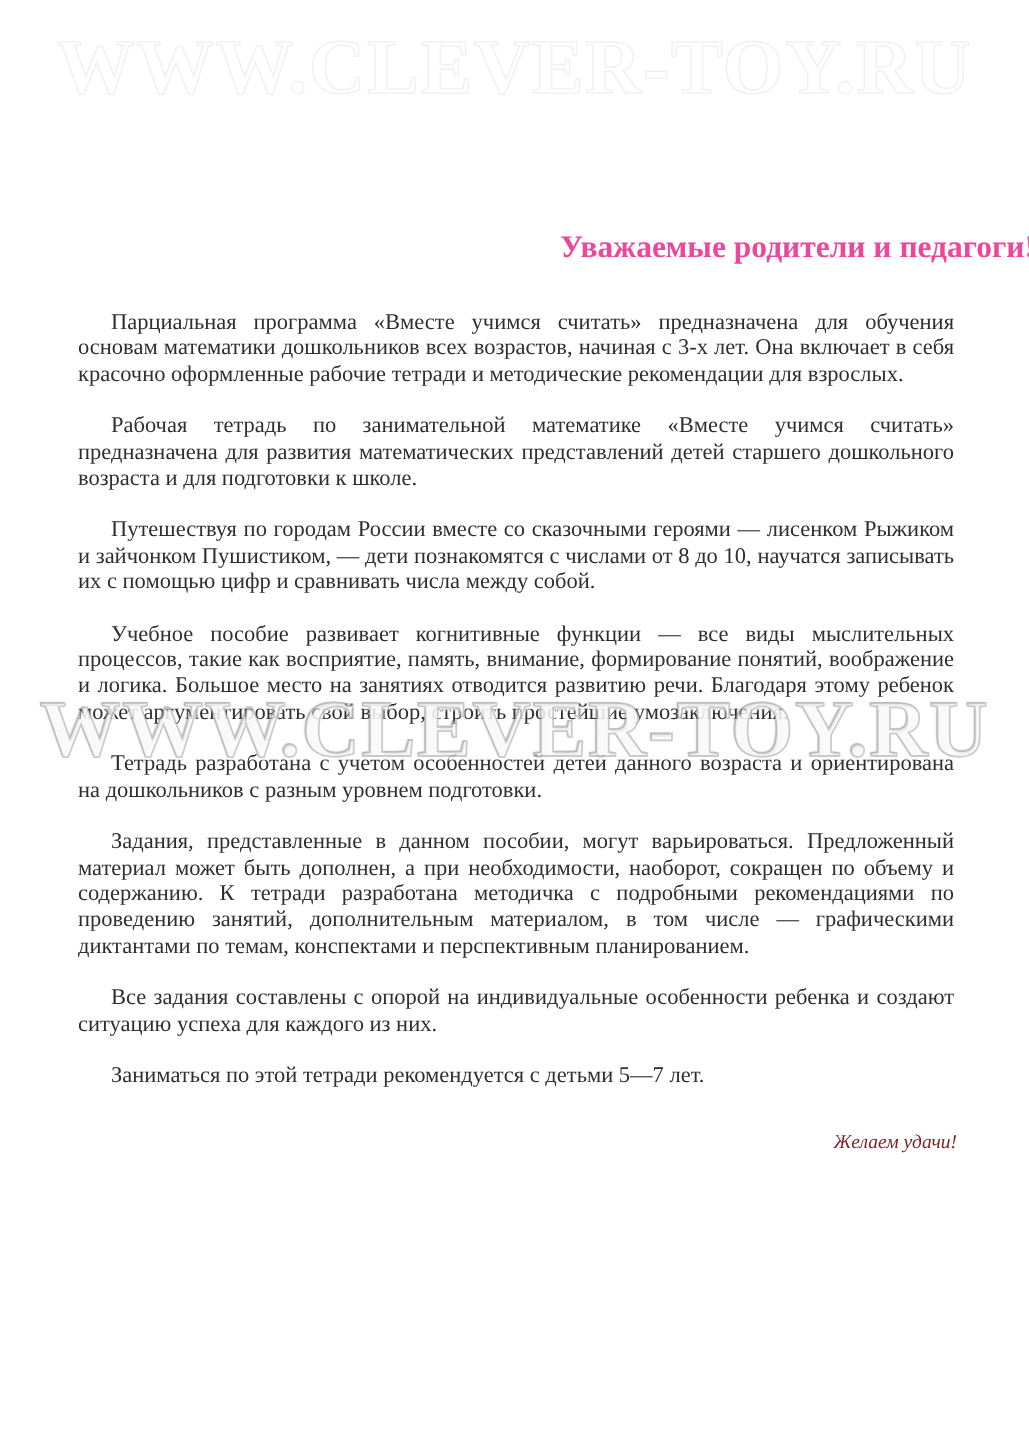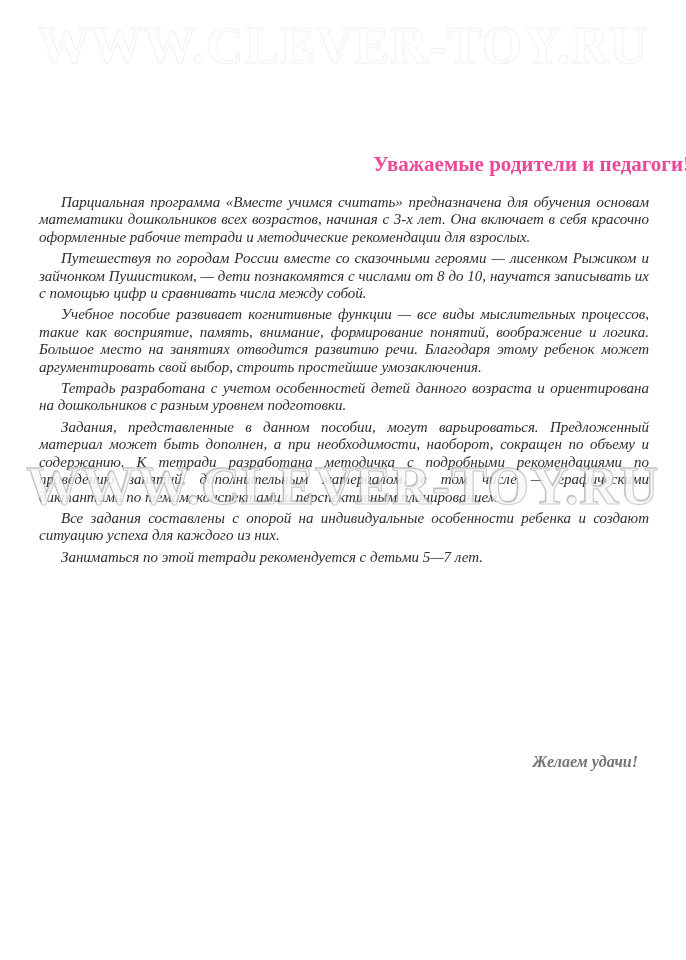--- a/index.html
+++ b/index.html
@@ -31,32 +31,31 @@
   .body-text {
     position: absolute;
     top: 190px;
     left: 35px;
     width: 618px;
     font-size: 15px;
     line-height: 17.4px;
     text-align: justify;
   }
   .body-text p {
-    margin: 4px;
+    margin: 17px;
     text-indent: 22px;
-    font-style: italic;
   }
   .closing {
     position: absolute;
     top: 753px;
     right: 48px;
-    font-size: 16px;
-    font-weight: bold;
+    font-size: 13px;
+    font-weight: normal;
     font-style: italic;
-    color: #737373;
+    color: #7f1d1d;
   }
   .watermark {
     position: absolute;
     left: 50%;
     transform: translateX(-50%);
     white-space: nowrap;
     font-family: Liberation Serif, serif;
     font-weight: bold;
     pointer-events: none;
     user-select: none;
@@ -83,20 +82,21 @@
 <body>
 
 <div class="page">
 
   <div class="watermark watermark-top">WWW.CLEVER-TOY.RU</div>
 
   <h1 class="title">Уважаемые родители и педагоги!</h1>
 
   <div class="body-text">
     <p>Парциальная программа «Вместе учимся считать» предназначена для обучения основам математики дошкольников всех возрастов, начиная с 3-х лет. Она включает в себя красочно оформленные рабочие тетради и методические рекомендации для взрослых.</p>
+    <p>Рабочая тетрадь по занимательной математике «Вместе учимся считать» предназначена для развития математических представлений детей старшего дошкольного возраста и для подготовки к школе.</p>
     <p>Путешествуя по городам России вместе со сказочными героями — лисенком Рыжиком и зайчонком Пушистиком, — дети познакомятся с числами от 8 до 10, научатся записывать их с помощью цифр и сравнивать числа между собой.</p>
     <p>Учебное пособие развивает когнитивные функции — все виды мыслительных процессов, такие как восприятие, память, внимание, формирование понятий, воображение и логика. Большое место на занятиях отводится развитию речи. Благодаря этому ребенок может аргументировать свой выбор, строить простейшие умозаключения.</p>
     <p>Тетрадь разработана с учетом особенностей детей данного возраста и ориентирована на дошкольников с разным уровнем подготовки.</p>
     <p>Задания, представленные в данном пособии, могут варьироваться. Предложенный материал может быть дополнен, а при необходимости, наоборот, сокращен по объему и содержанию. К тетради разработана методичка с подробными рекомендациями по проведению занятий, дополнительным материалом, в том числе — графическими диктантами по темам, конспектами и перспективным планированием.</p>
     <p>Все задания составлены с опорой на индивидуальные особенности ребенка и создают ситуацию успеха для каждого из них.</p>
     <p>Заниматься по этой тетради рекомендуется с детьми 5—7 лет.</p>
   </div>
 
   <div class="watermark watermark-mid">WWW.CLEVER-TOY.RU</div>
 

